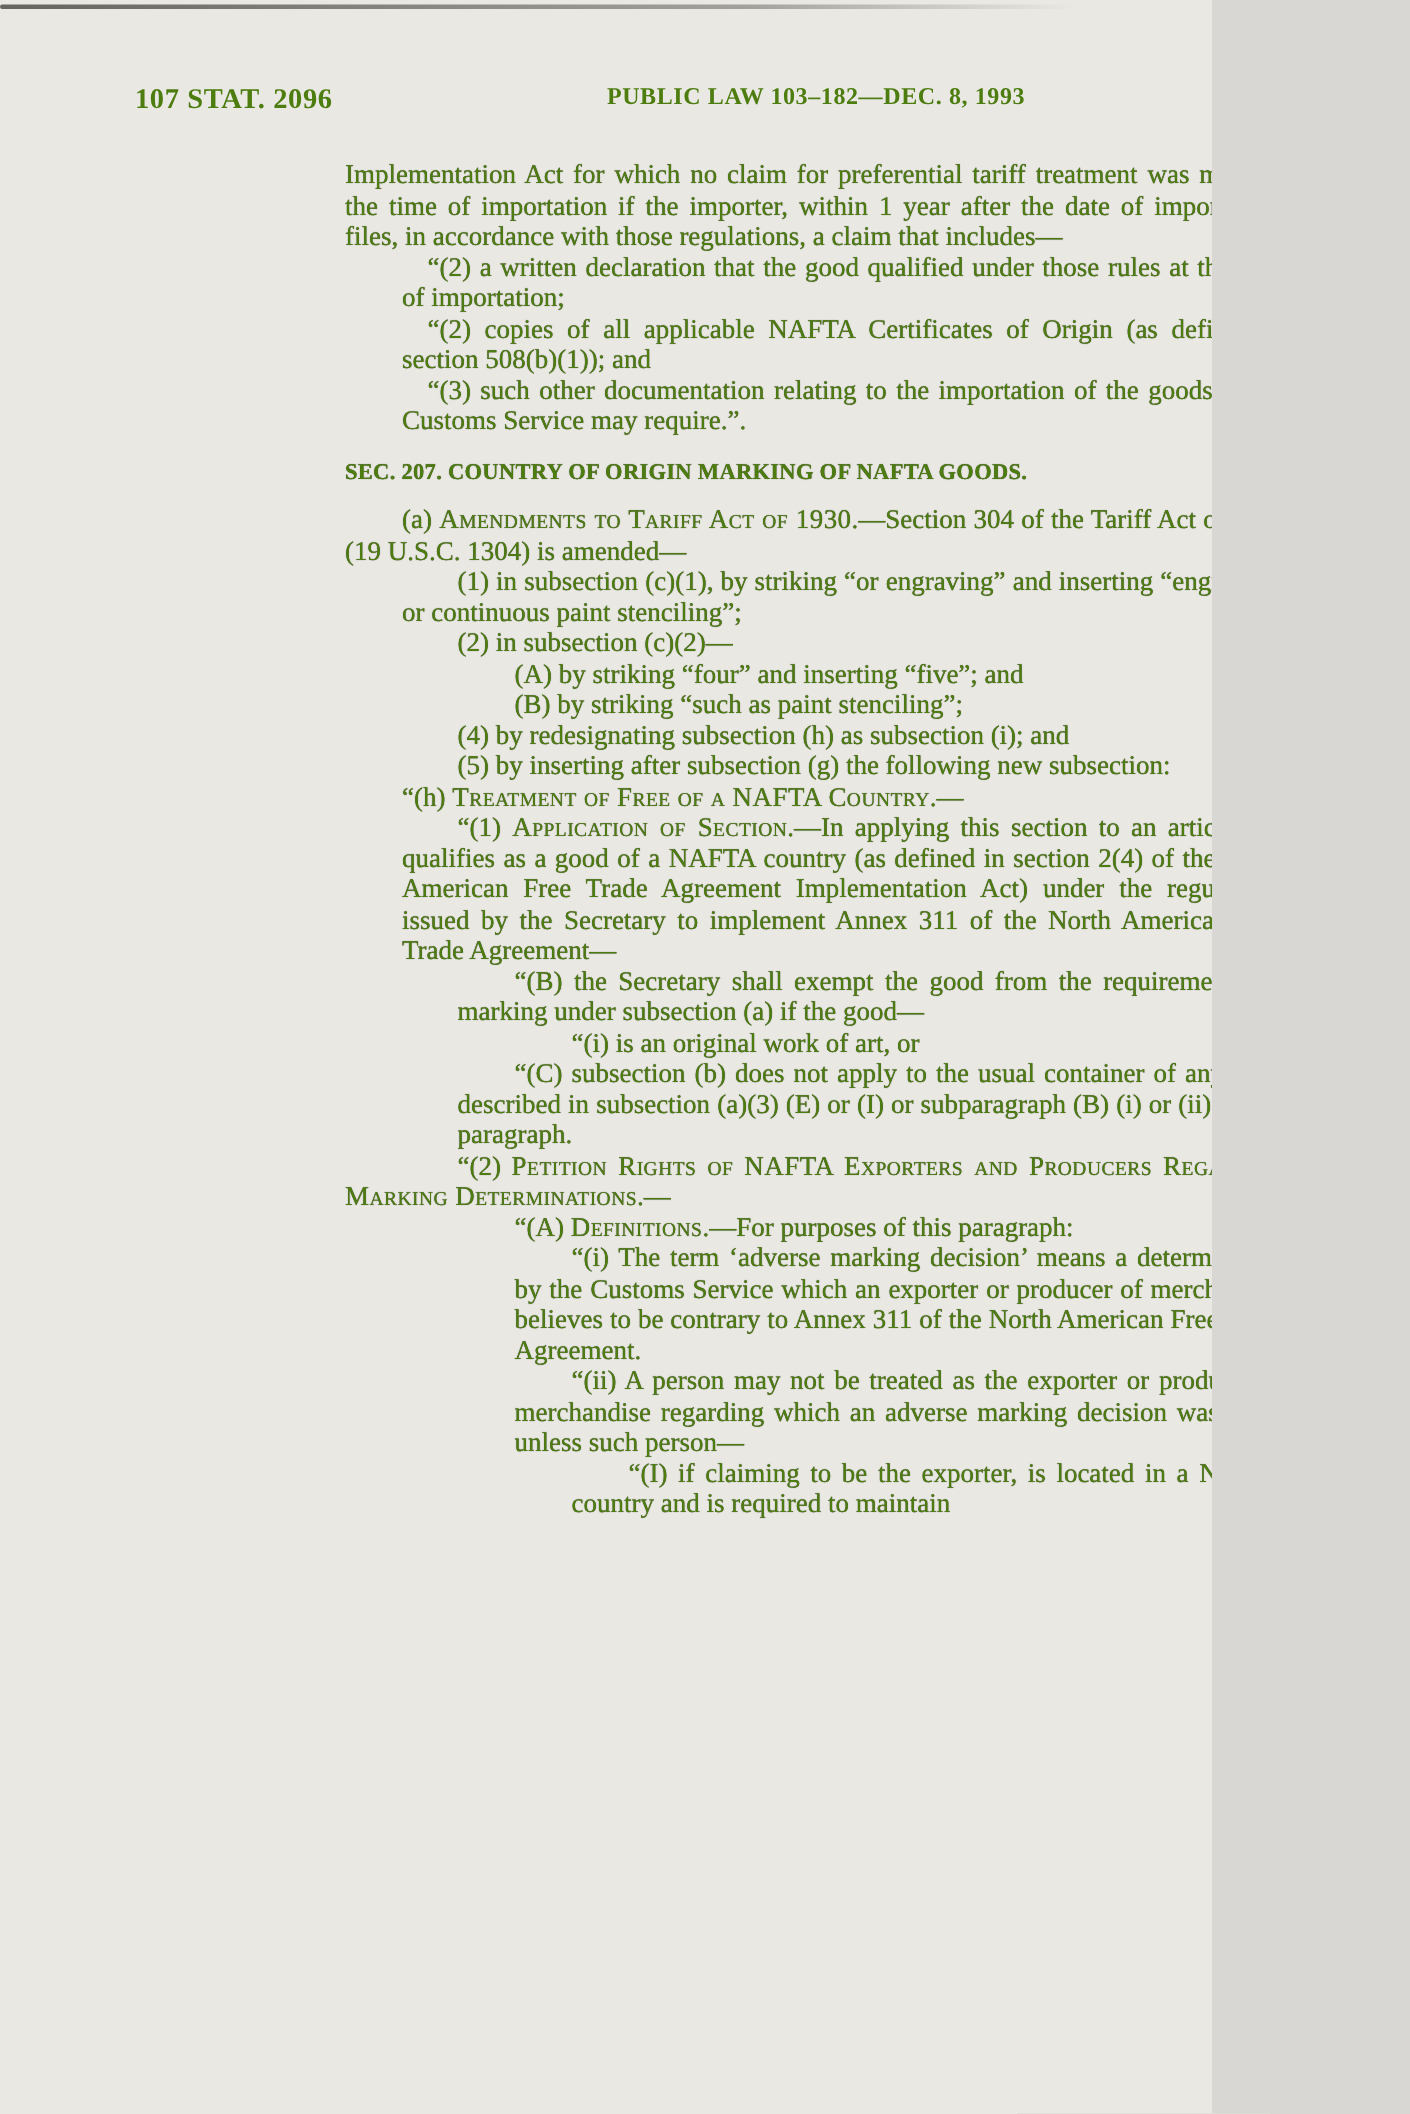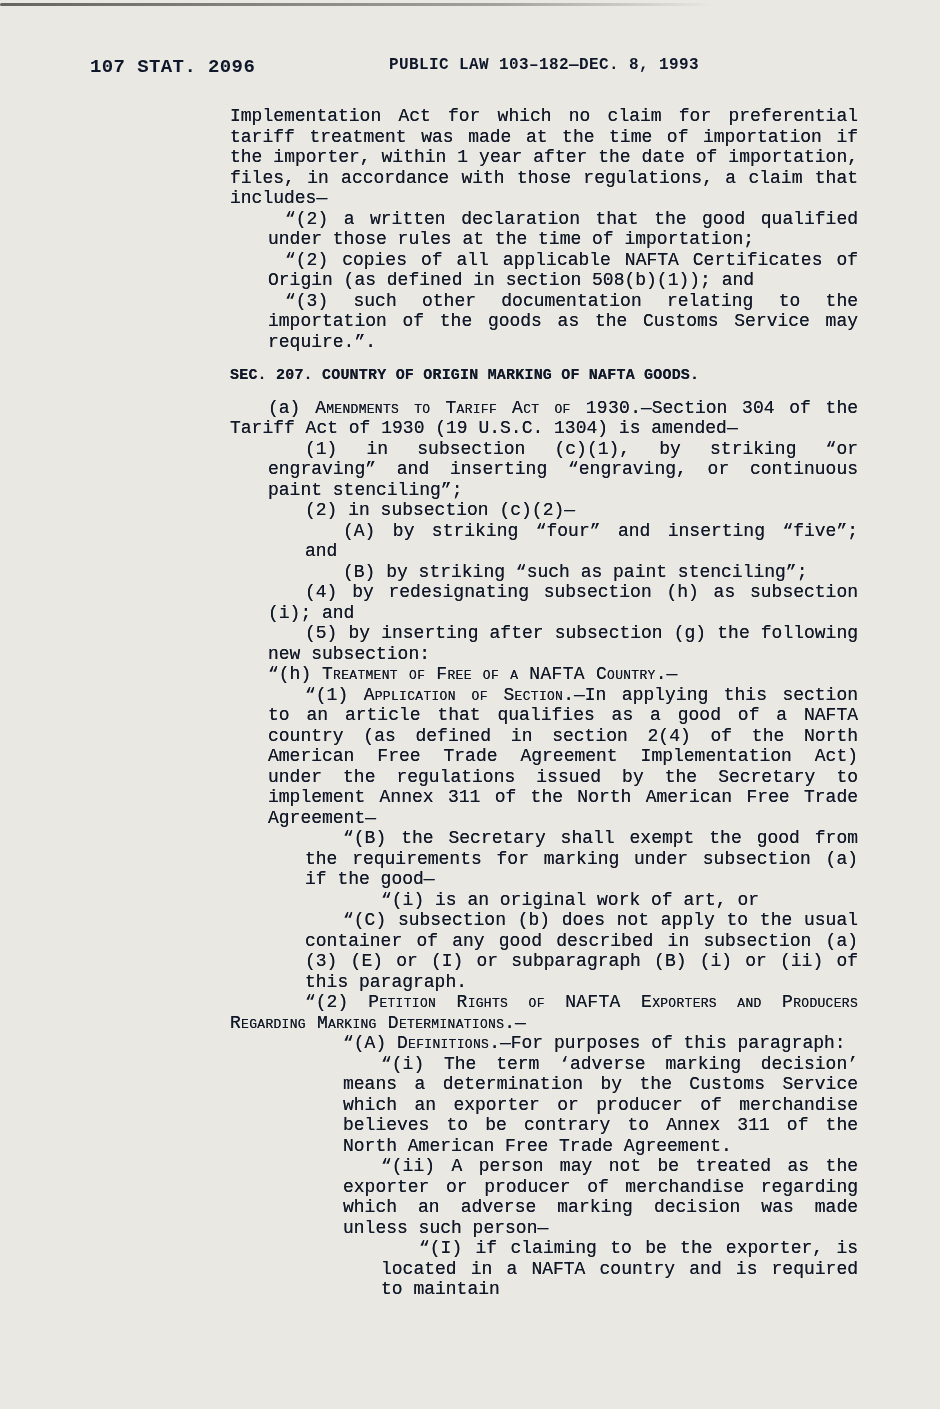--- a/index.html
+++ b/index.html
@@ -1,23 +1,23 @@
 <!DOCTYPE html>
 <html><head>
 <meta charset="utf-8">
 <style>
   * { box-sizing: border-box; }
   html, body { margin: 0; padding: 0; background: #d8d7d3; }
   .page {
     position: relative;
-    width: 940px;
+    width: 808px;
     height: 1409px;
     background: #e9e8e3;
-    font-family: Liberation Mono, monospace;
-    color: #0f172a;
+    font-family: Liberation Serif, serif;
+    color: #4d7c0f;
     overflow: hidden;
   }
   
   .scan-artifact {
     position: absolute;
     top: 3px; left: 0;
     width: 715px; height: 3px;
     background: linear-gradient(to right, rgba(30,30,28,.65), rgba(30,30,28,.35) 70%, rgba(30,30,28,0));
     border-radius: 2px;
   }

